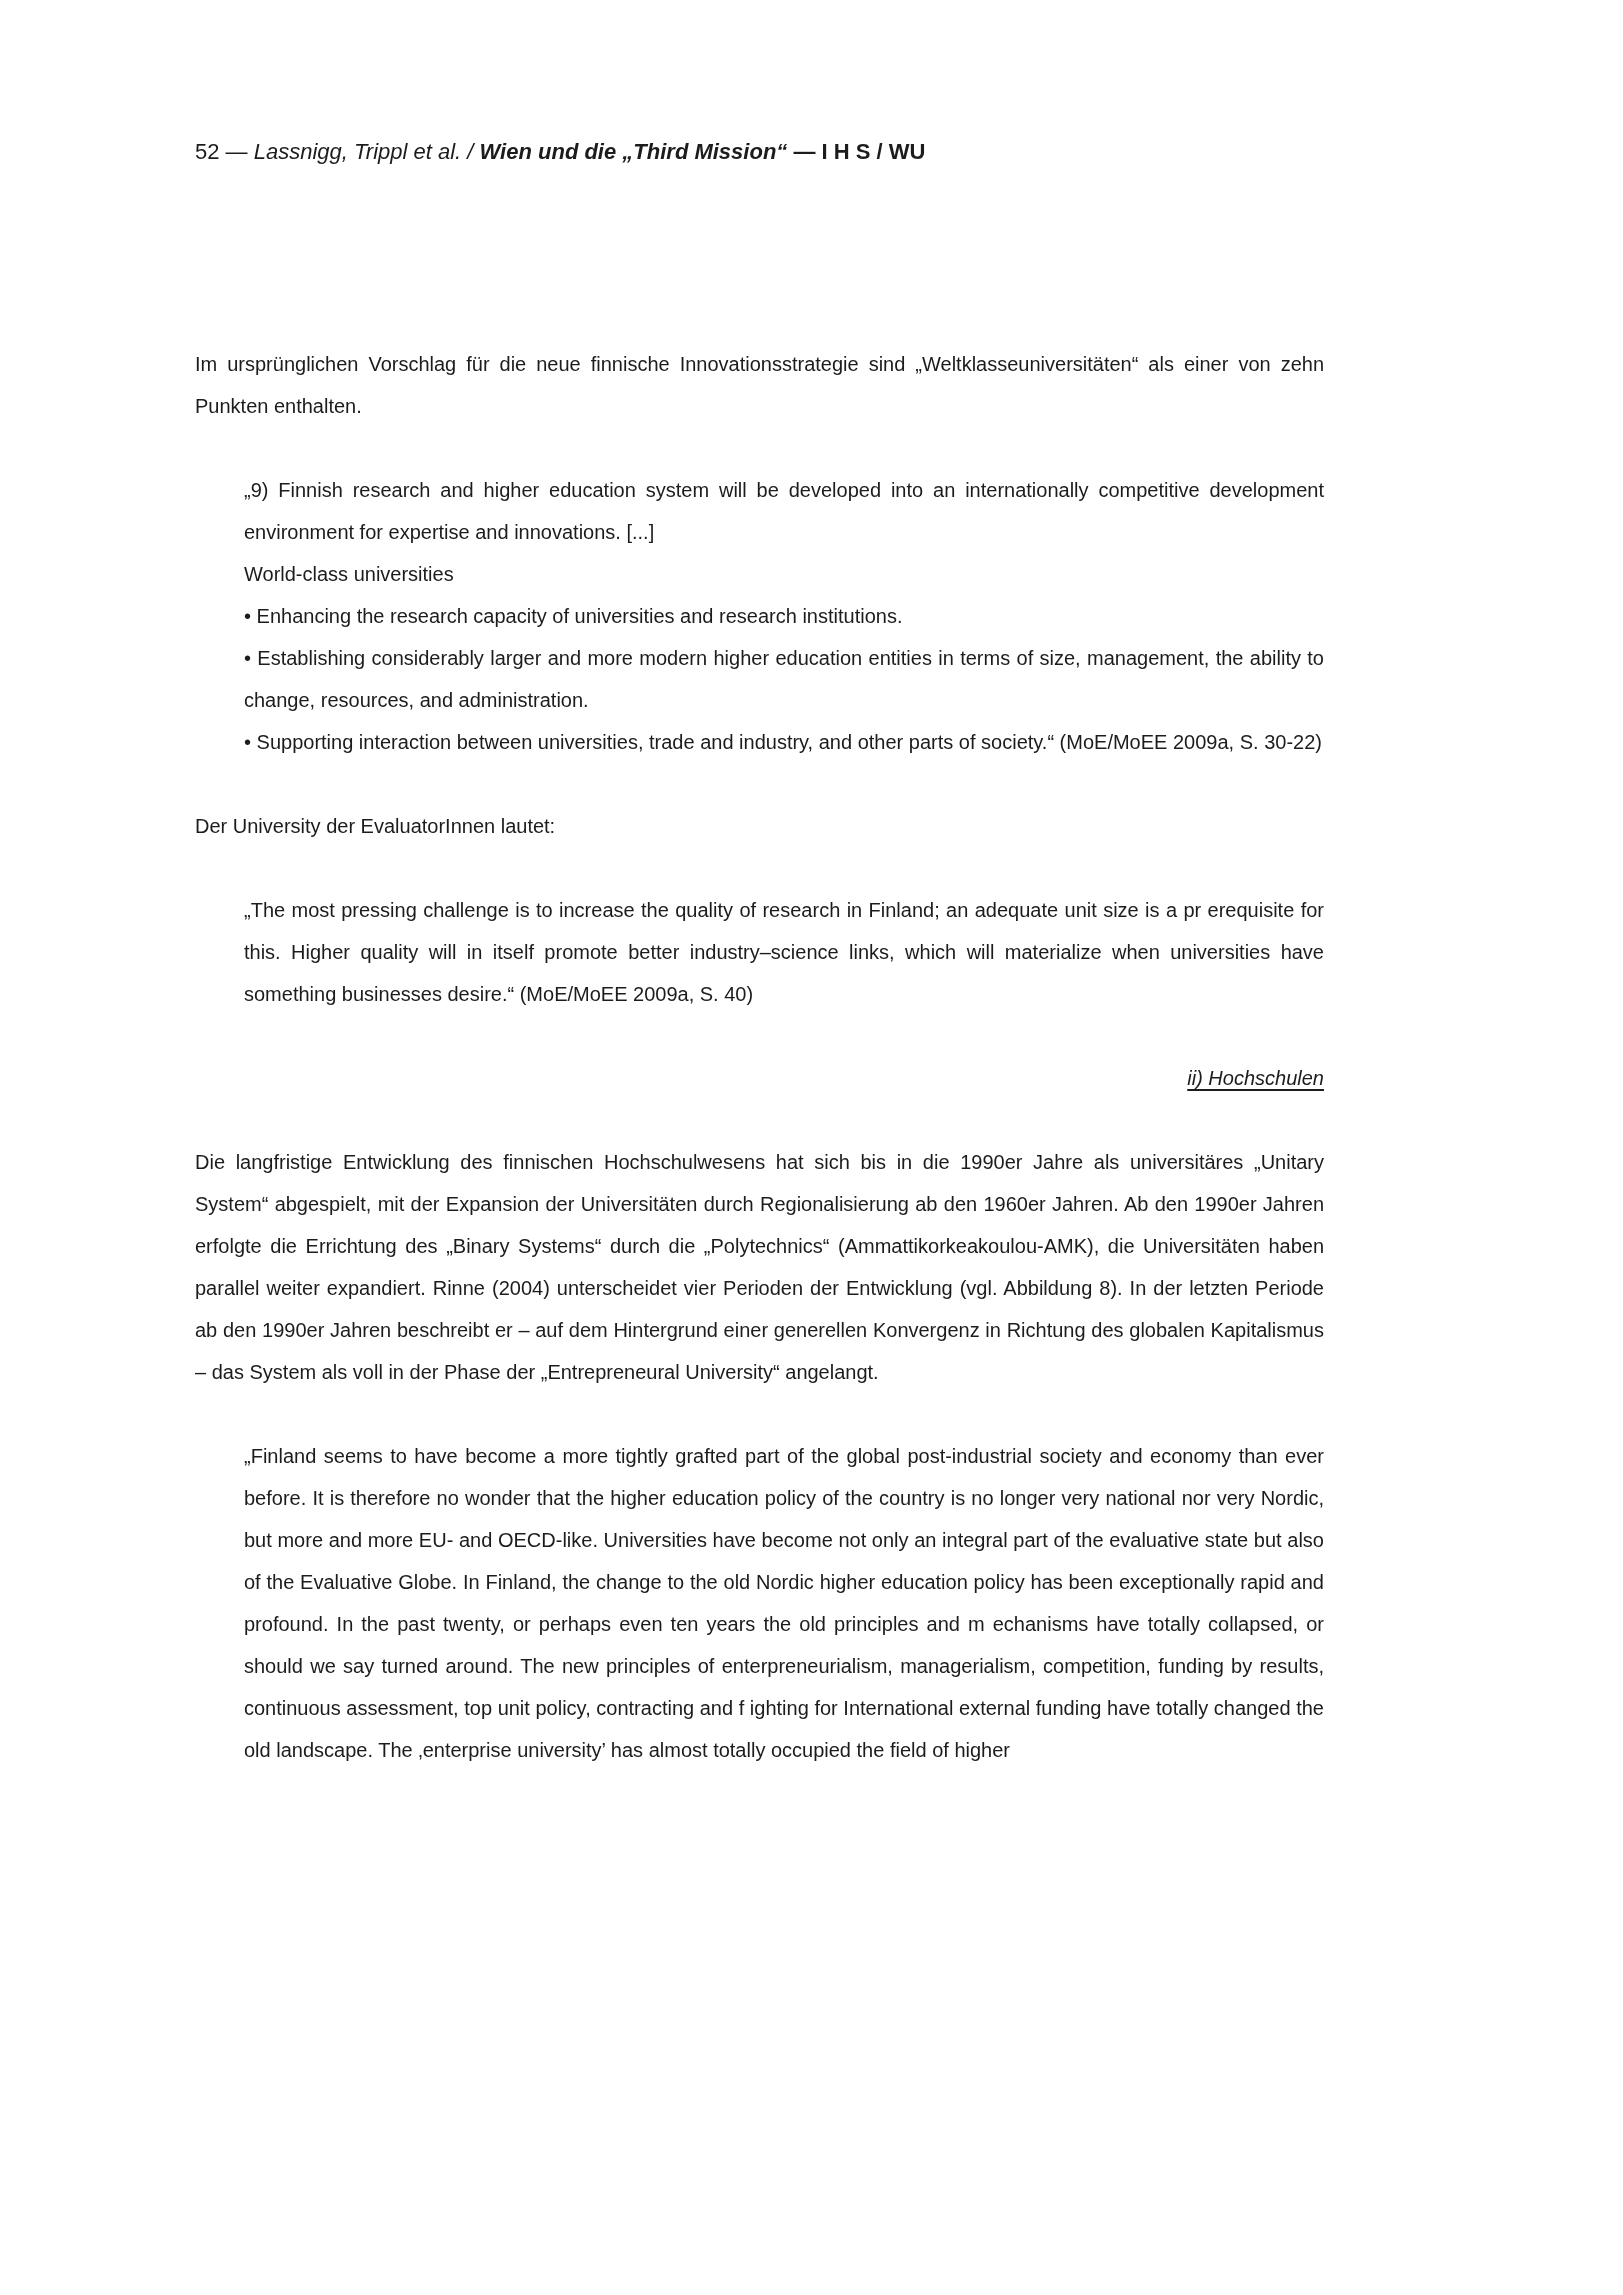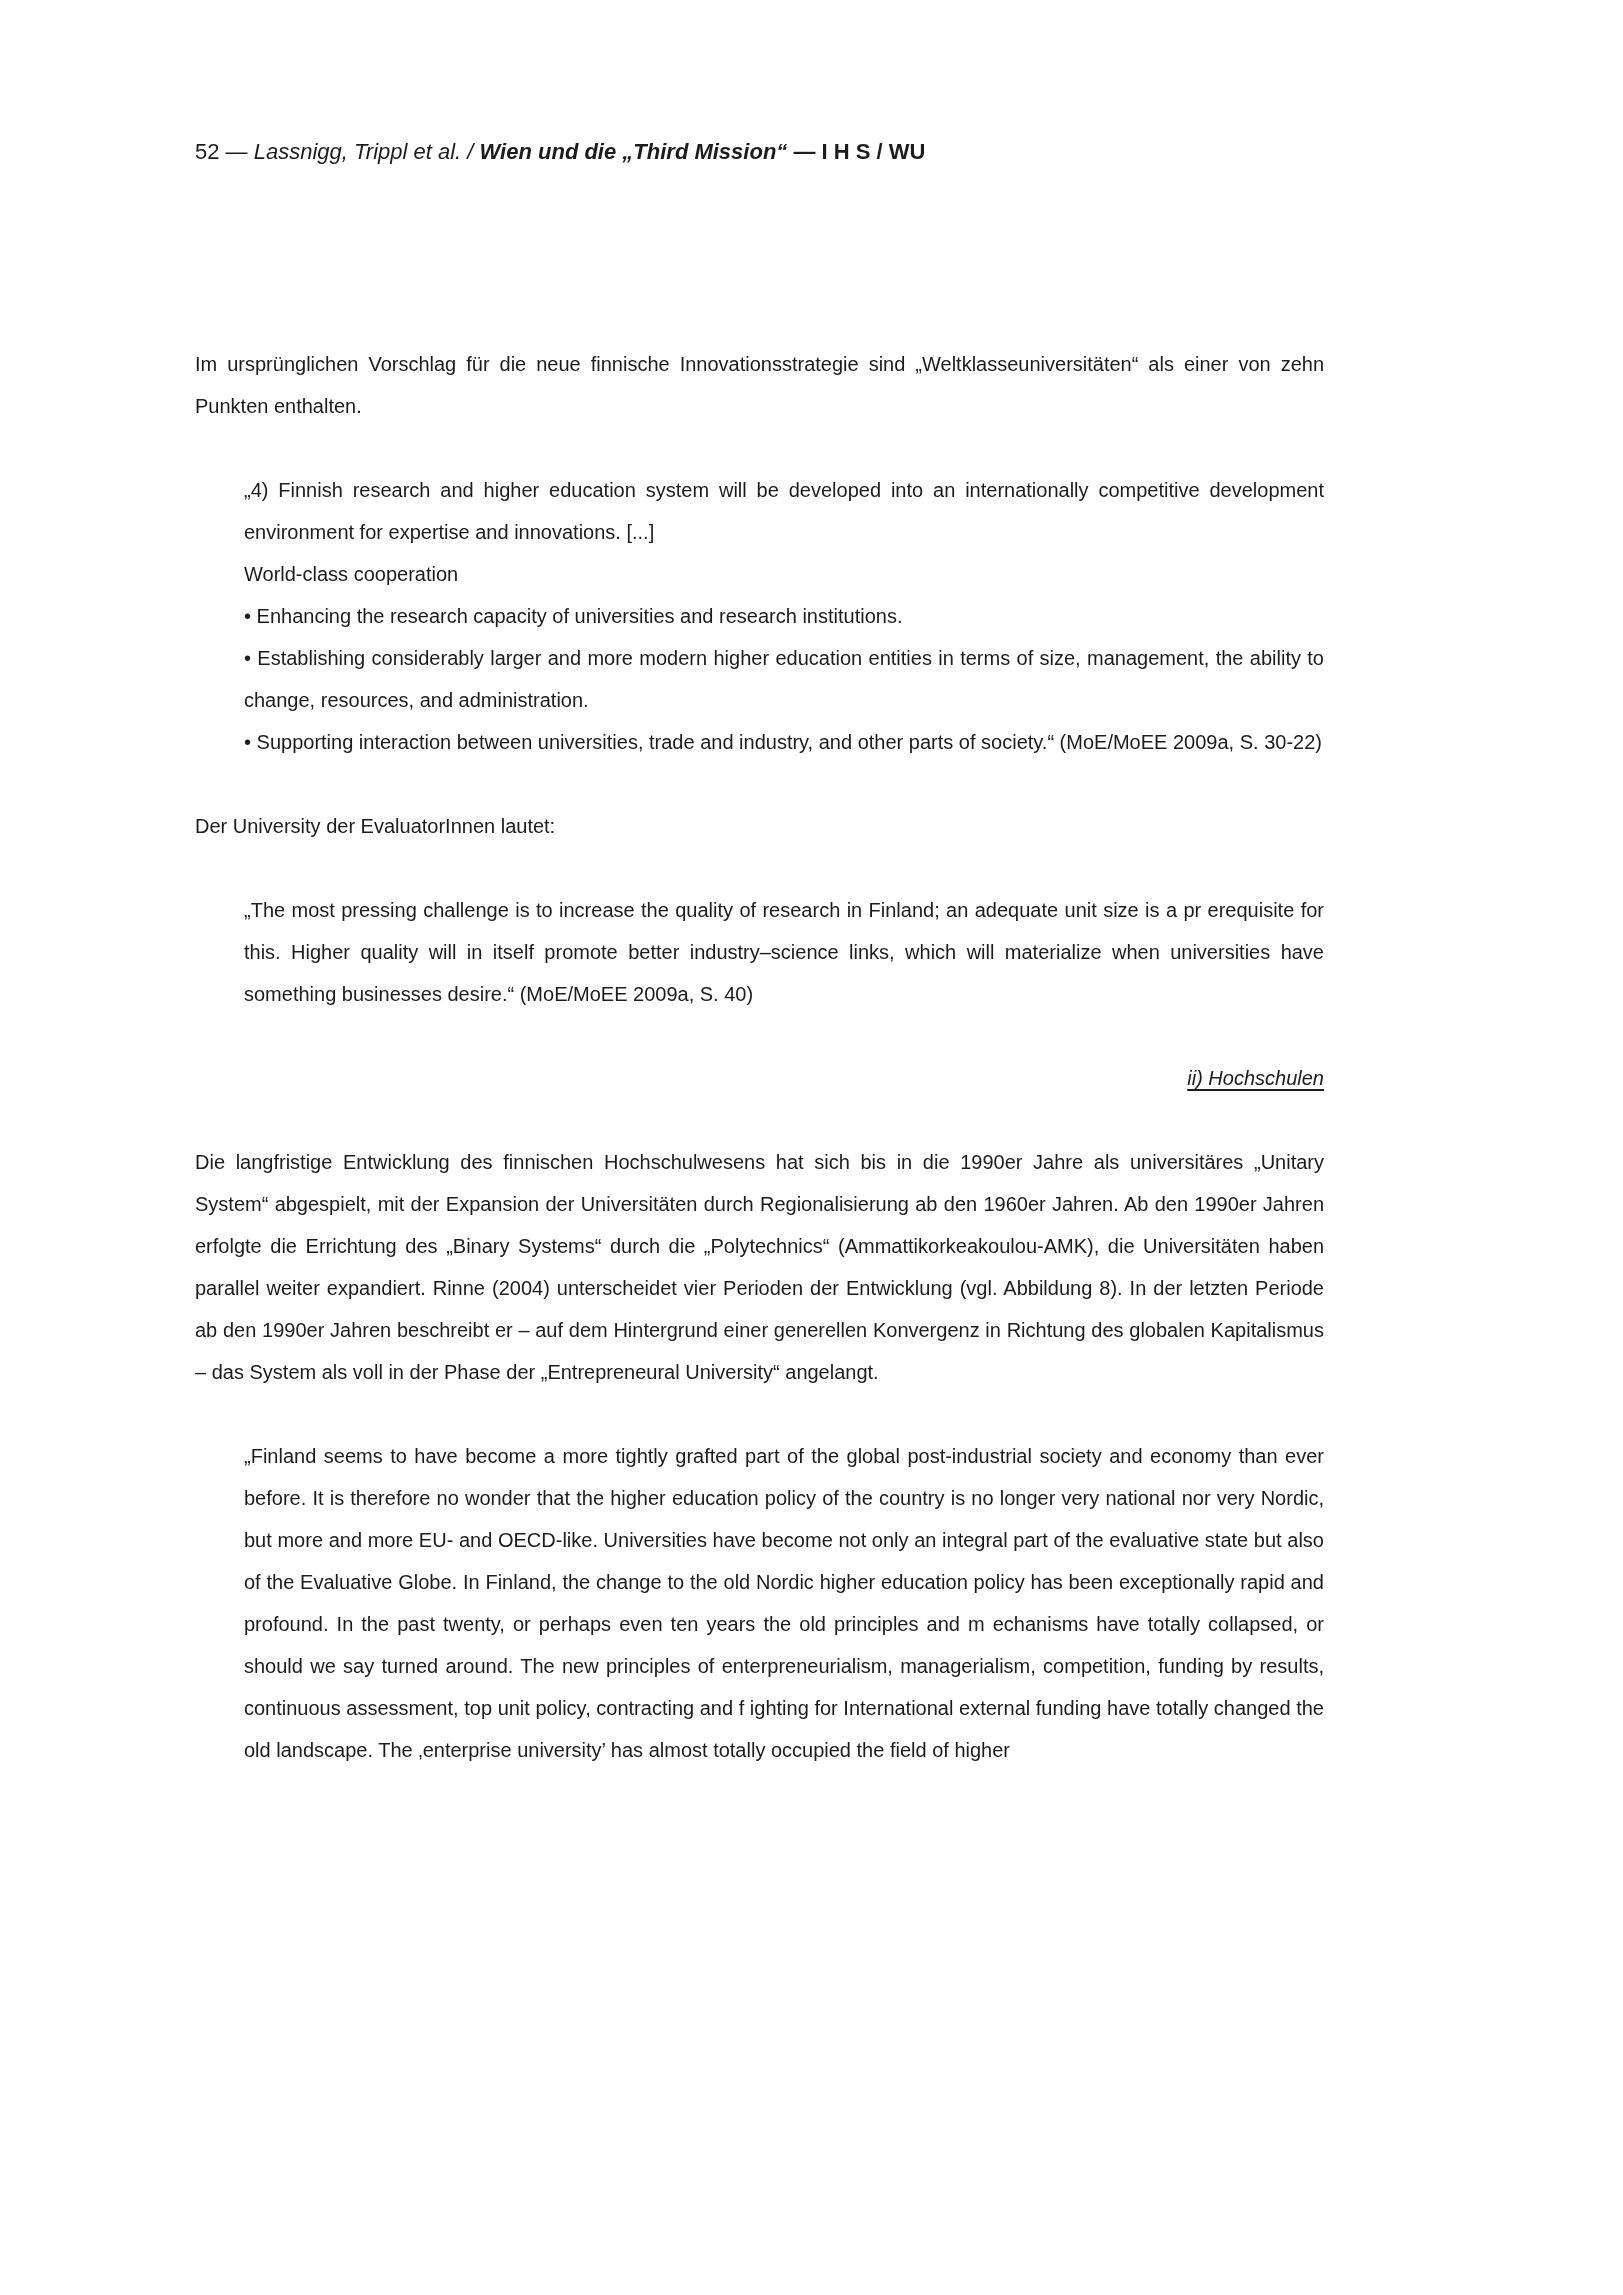--- a/index.html
+++ b/index.html
@@ -61,22 +61,22 @@
 
 <div class="page">
 
   <div class="running-header"><span>52</span><span> — </span><span class="it">Lassnigg, Trippl et al. / </span><span class="bi">Wien und die „Third Mission“</span><span class="b"> — </span><span class="b">I H S / WU</span></div>
 
   <div class="body-text">
 
     <p class="para">Im ursprünglichen Vorschlag für die neue finnische Innovationsstrategie sind „Weltklasseuniversitäten“ als einer von zehn Punkten enthalten.</p>
 
     <div class="quote">
-      <p>„4) Finnish research and higher education system will be developed into an internationally competitive development environment for expertise and innovations. [...]</p>
-      <p>World-class cooperation</p>
+      <p>„9) Finnish research and higher education system will be developed into an internationally competitive development environment for expertise and innovations. [...]</p>
+      <p>World-class universities</p>
       <p>• Enhancing the research capacity of universities and research institutions.</p>
       <p>• Establishing considerably larger and more modern higher education entities in terms of size, management, the ability to change, resources, and administration.</p>
       <p>• Supporting interaction between universities, trade and industry, and other parts of society.“ (MoE/MoEE 2009a, S. 30-22)</p>
     </div>
 
     <p class="para">Der University der EvaluatorInnen lautet:</p>
 
     <div class="quote">
       <p>„The most pressing challenge is to increase the quality of research in Finland; an adequate unit size is a pr erequisite for this. Higher quality will in itself promote better industry–science links, which will materialize when universities have something businesses desire.“ (MoE/MoEE 2009a, S. 40)</p>
     </div>

